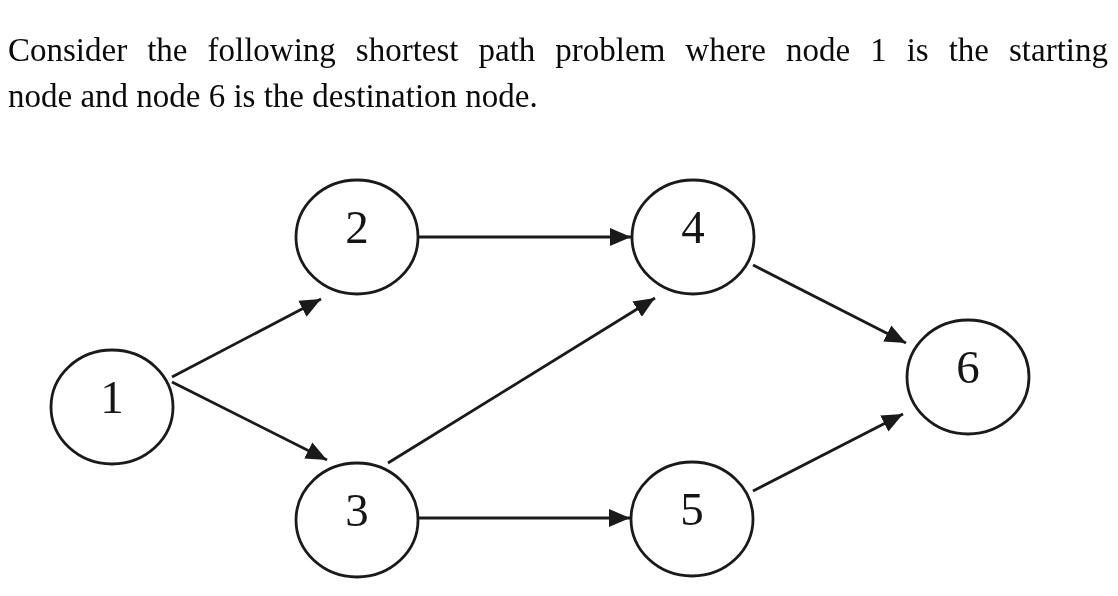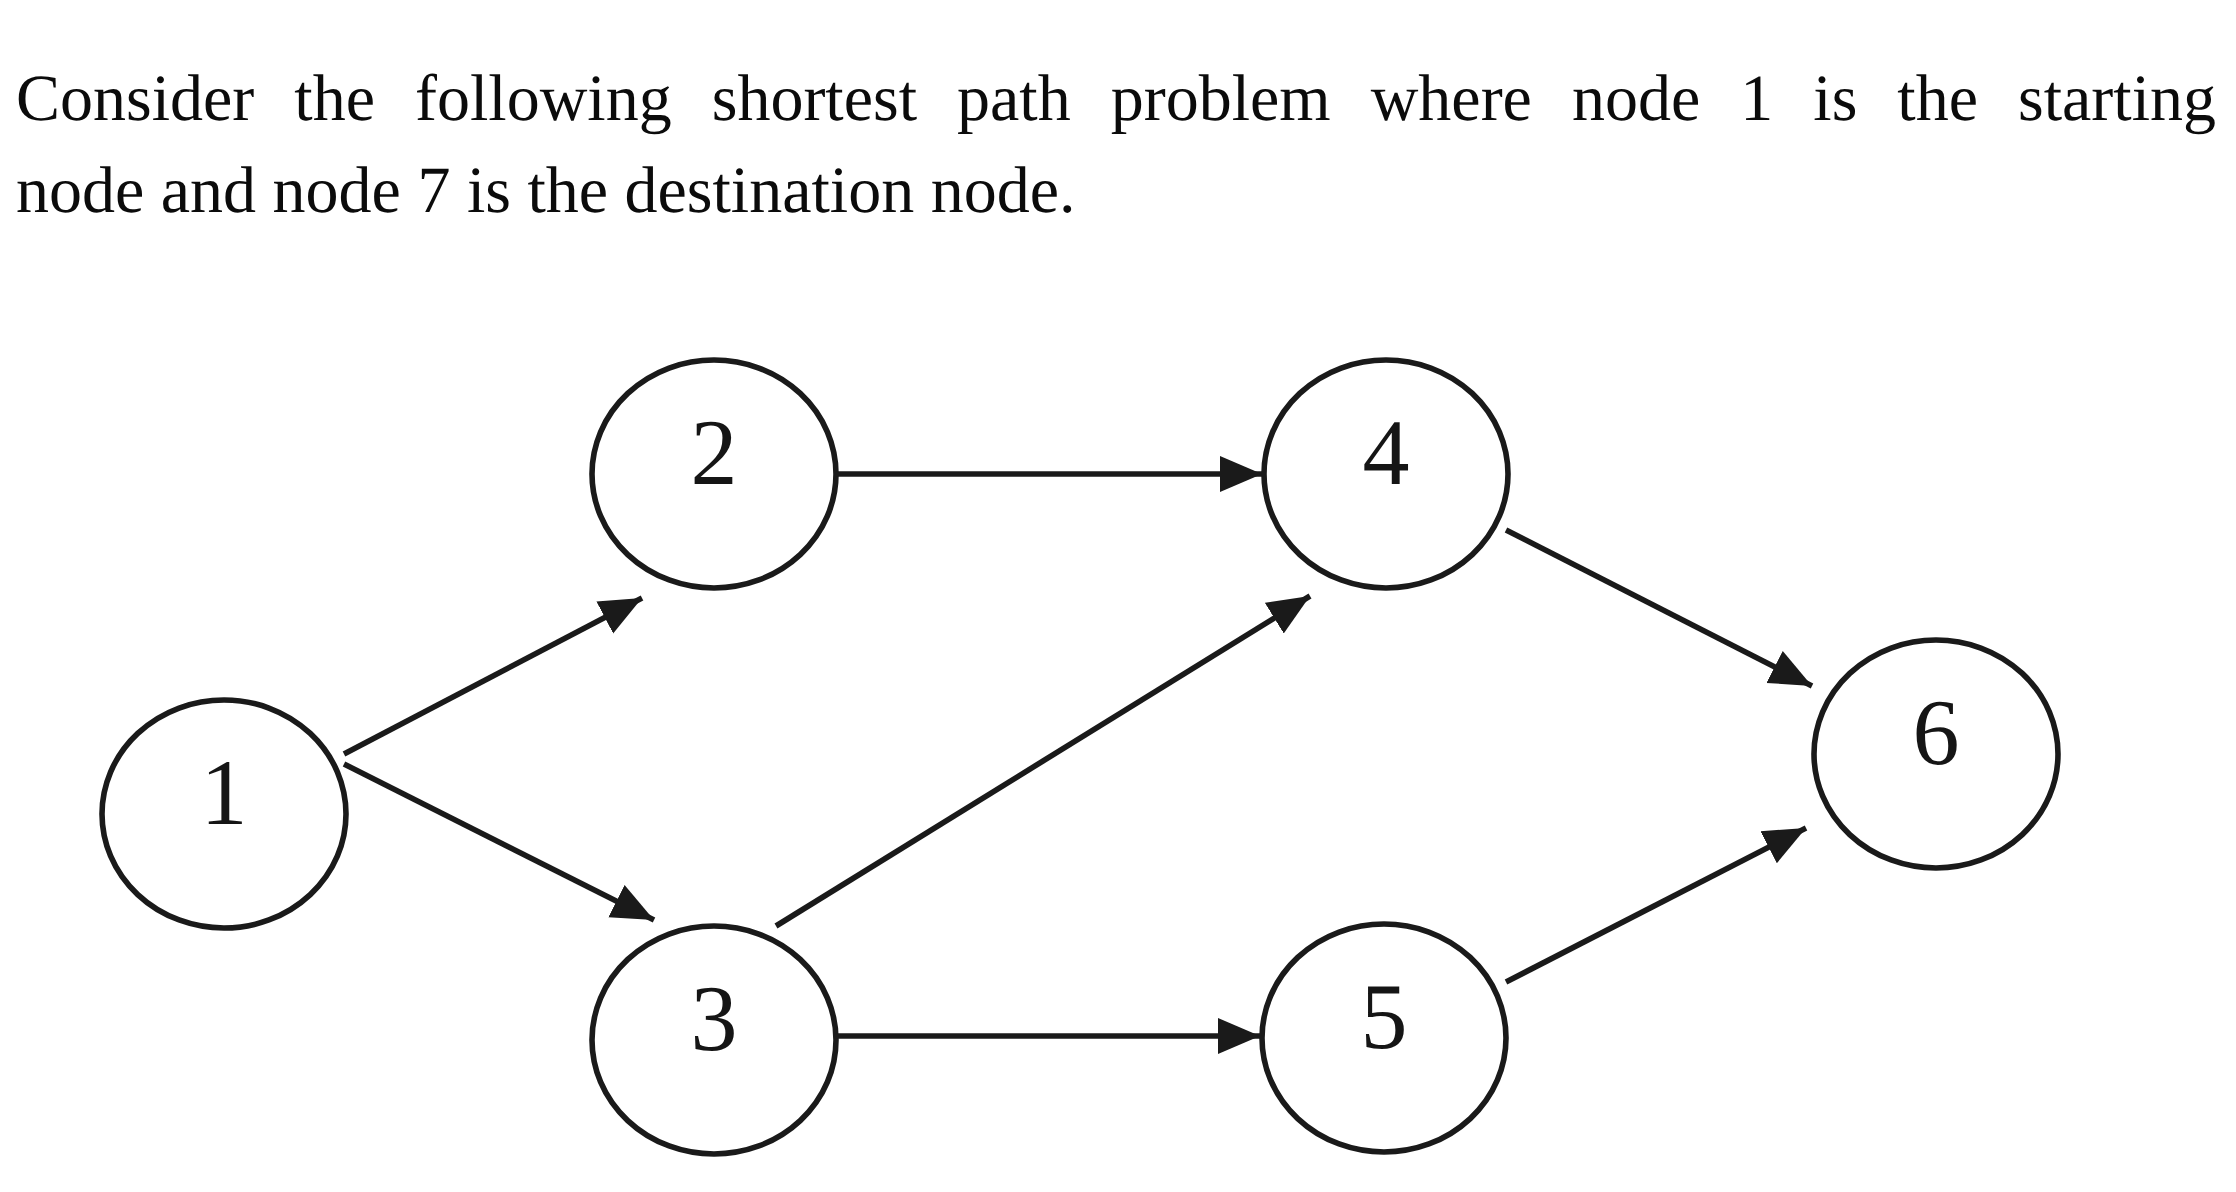--- a/index.html
+++ b/index.html
@@ -42,21 +42,21 @@
     font-size: 47px;
     fill: #151515;
   }
 </style>
 </head>
 <body>
 
 <div class="page">
   <div class="statement">
     <div class="line line-justify">Consider the following shortest path problem where node 1 is the starting</div>
-    <div class="line">node and node 7 is the destination node.</div>
+    <div class="line">node and node 6 is the destination node.</div>
   </div>
 
   <svg id="graph-svg" width="1118" height="596" viewBox="0 0 1118 596" xmlns="http://www.w3.org/2000/svg">
     <defs>
       <marker id="arrowhead" markerUnits="userSpaceOnUse" markerWidth="24" markerHeight="20" refX="21" refY="9.5" orient="auto">
         <path d="M0,0.5 L21,9.5 L0,18.5 Z" fill="#1a1a1a"></path>
       </marker>
     </defs>
     <g id="graph-nodes">
         <ellipse cx="112" cy="407" rx="61" ry="57" fill="#ffffff" stroke="#1a1a1a" stroke-width="2.8"></ellipse>

